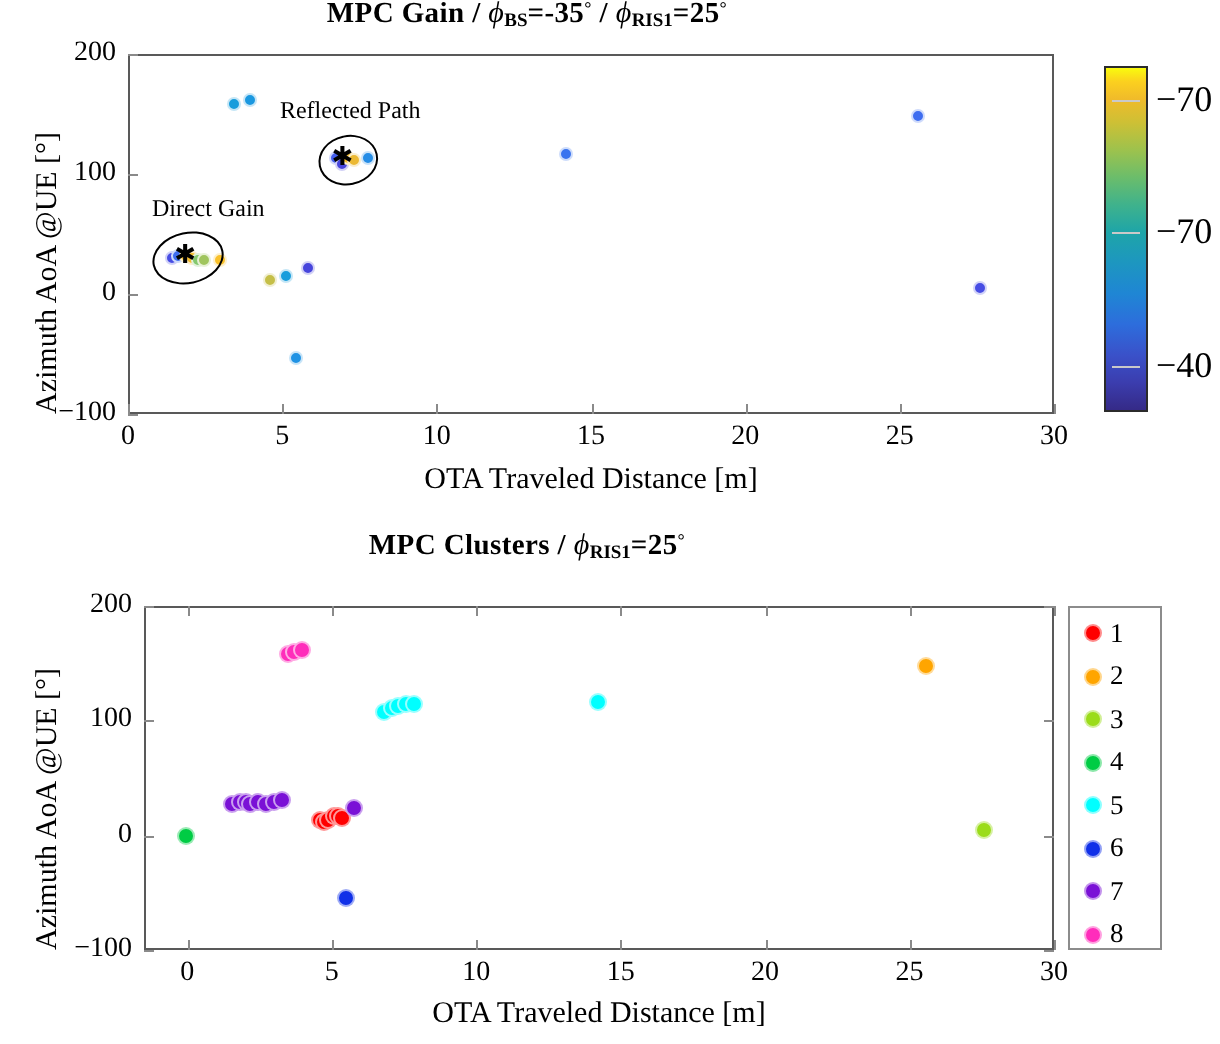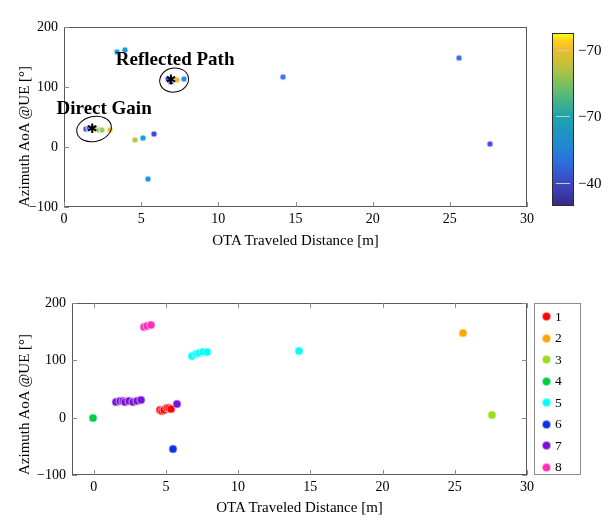--- a/index.html
+++ b/index.html
@@ -36,44 +36,45 @@
       transform:translate(-50%,-50%);box-sizing:border-box;}
   .pt.ring{border:1.2px solid rgba(255,255,255,.75);}
   .pt.cl{border:1.1px solid rgba(255,255,255,.6);width:9px;height:9px;}
 
   .star{position:absolute;transform:translate(-50%,-50%);
     font-size:13px;line-height:1;color:#000;font-family:"DejaVu Sans",sans-serif;}
 
   .ellipse{position:absolute;border:1.3px solid #000;border-radius:50%;
     transform:translate(-50%,-50%);background:transparent;}
 
-  .anno{position:absolute;transform:translateX(-50%);font-size:19px;white-space:nowrap;font-weight:bold;}
+  .anno{position:absolute;transform:translateX(-50%);font-size:12px;white-space:nowrap;}
 
   
   .cbar{position:absolute;box-sizing:border-box;border:1.1px solid #2b2b2b;
     background:linear-gradient(to top,
       #352a87 0%, #3b3dae 8%, #3a51c9 16%, #2d6ddc 25%, #1f86d4 34%,
       #1d96c0 43%, #1ea5a8 52%, #3fb28c 60%, #6bbd6b 68%, #9dc24d 76%,
       #cdc035 84%, #f0bb2a 91%, #fbd01f 96%, #f9fb0e 100%);}
   .cbar-tick{position:absolute;height:0;border-top:1px solid #c9c9c9;}
-  .cbar-lab{position:absolute;transform:translateY(-50%);font-size:15px;}
+  .cbar-lab{position:absolute;transform:translateY(-50%);font-size:18px;}
 
   
   .legend{position:absolute;box-sizing:border-box;border:1.2px solid #8c8c8c;background:#fff;}
   .legend-row{position:absolute;display:flex;align-items:center;gap:4px;}
   .legend-dot{width:9px;height:9px;border-radius:50%;border:1.1px solid rgba(255,255,255,.55);box-sizing:border-box;}
   .legend-txt{font-size:13.5px;line-height:1;}
 </style>
 </head>
 <body>
 
 <div class="figure">
 
   <div class="panel" id="panel-gain">
 
+    <div class="title" id="gain-title" style="top:-1px;"><span>MPC Gain / </span><span class="it">ϕ</span><span class="sub">BS</span><span>=-35</span><span class="deg">°</span><span> / </span><span class="it">ϕ</span><span class="sub">RIS1</span><span>=25</span><span class="deg">°</span></div>
 
     <div class="plotbox" id="gain-box" style="left:64px;top:27px;width:463px;height:180px;"></div>
 
     <div id="gain-ticks">
         <div class="tick-x" style="left: 64px; top: 202px; height: 5px;"></div>
         <div class="xlab" style="left: 64px; top: 211px;">0</div>
         <div class="tick-x" style="left: 141.167px; top: 202px; height: 5px;"></div>
         <div class="xlab" style="left: 141.167px; top: 211px;">5</div>
         <div class="tick-x" style="left: 218.333px; top: 202px; height: 5px;"></div>
         <div class="xlab" style="left: 218.333px; top: 211px;">10</div>
@@ -135,20 +136,21 @@
         <div class="cbar-lab" style="top: 49.6346px; left: 578px;">−70</div>
         <div class="cbar-tick" style="top: 116.173px; left: 556px; width: 14px;"></div>
         <div class="cbar-lab" style="top: 116.173px; left: 578px;">−70</div>
         <div class="cbar-tick" style="top: 182.712px; left: 556px; width: 14px;"></div>
         <div class="cbar-lab" style="top: 182.712px; left: 578px;">−40</div>
       </div>
   </div>
 
   <div class="panel" id="panel-clusters">
 
+    <div class="title" id="cl-title" style="top:3px;width:527px;"><span>MPC Clusters / </span><span class="it">ϕ</span><span class="sub">RIS1</span><span>=25</span><span class="deg">°</span></div>
 
     <div class="plotbox" id="cl-box" style="left:72px;top:41px;width:455px;height:172px;"></div>
 
     <div id="cl-ticks">
         <div class="tick-x" style="left: 93.6667px; top: 208px; height: 5px;"></div>
         <div class="tick-x" style="left: 93.6667px; top: 41px; height: 5px;"></div>
         <div class="xlab" style="left: 93.6667px; top: 217px;">0</div>
         <div class="tick-x" style="left: 165.889px; top: 208px; height: 5px;"></div>
         <div class="tick-x" style="left: 165.889px; top: 41px; height: 5px;"></div>
         <div class="xlab" style="left: 165.889px; top: 217px;">5</div>

